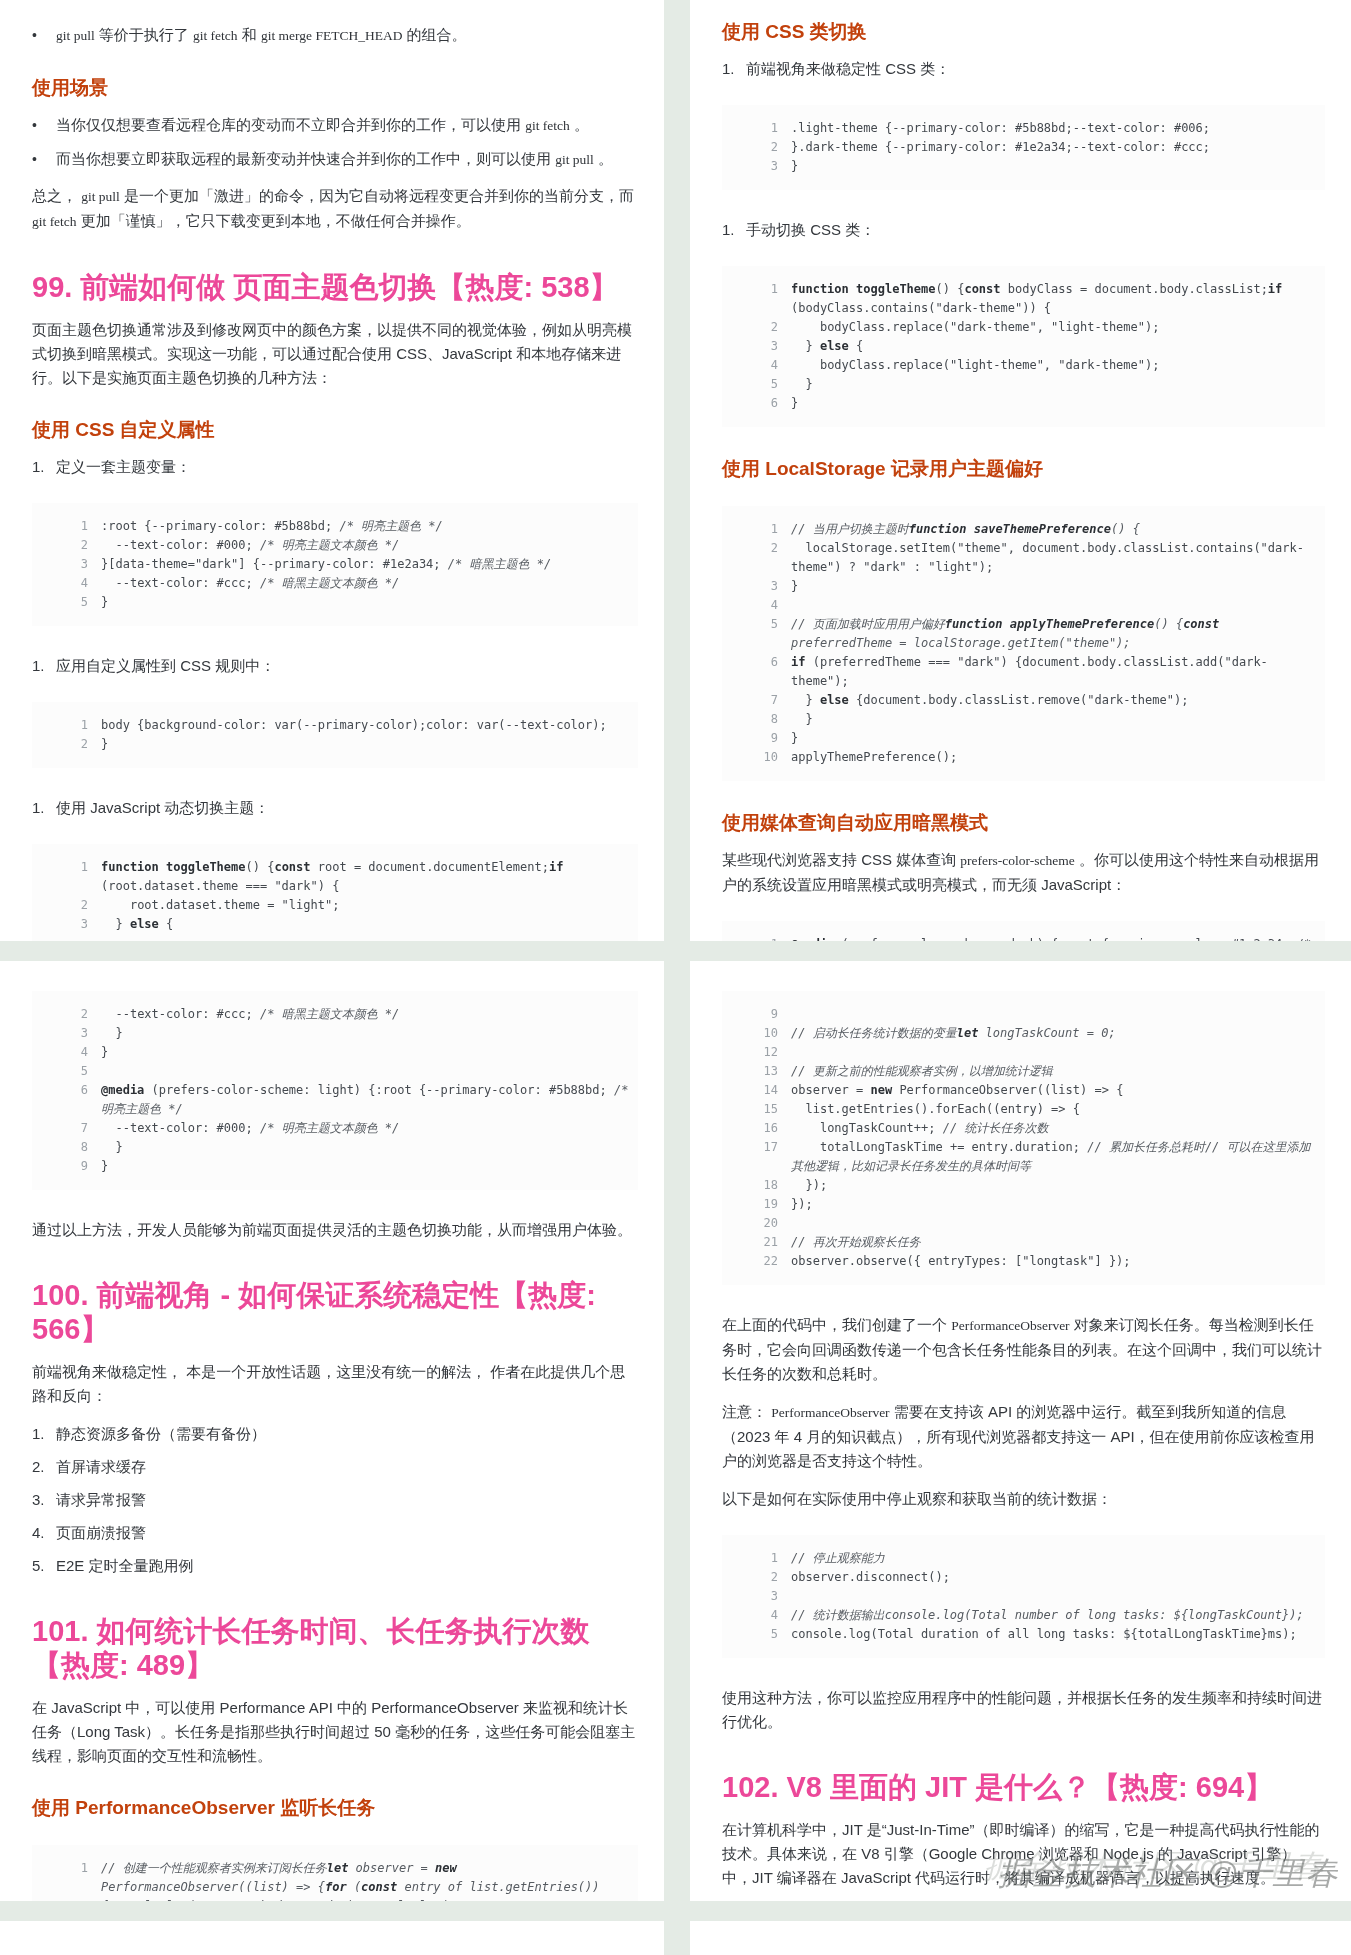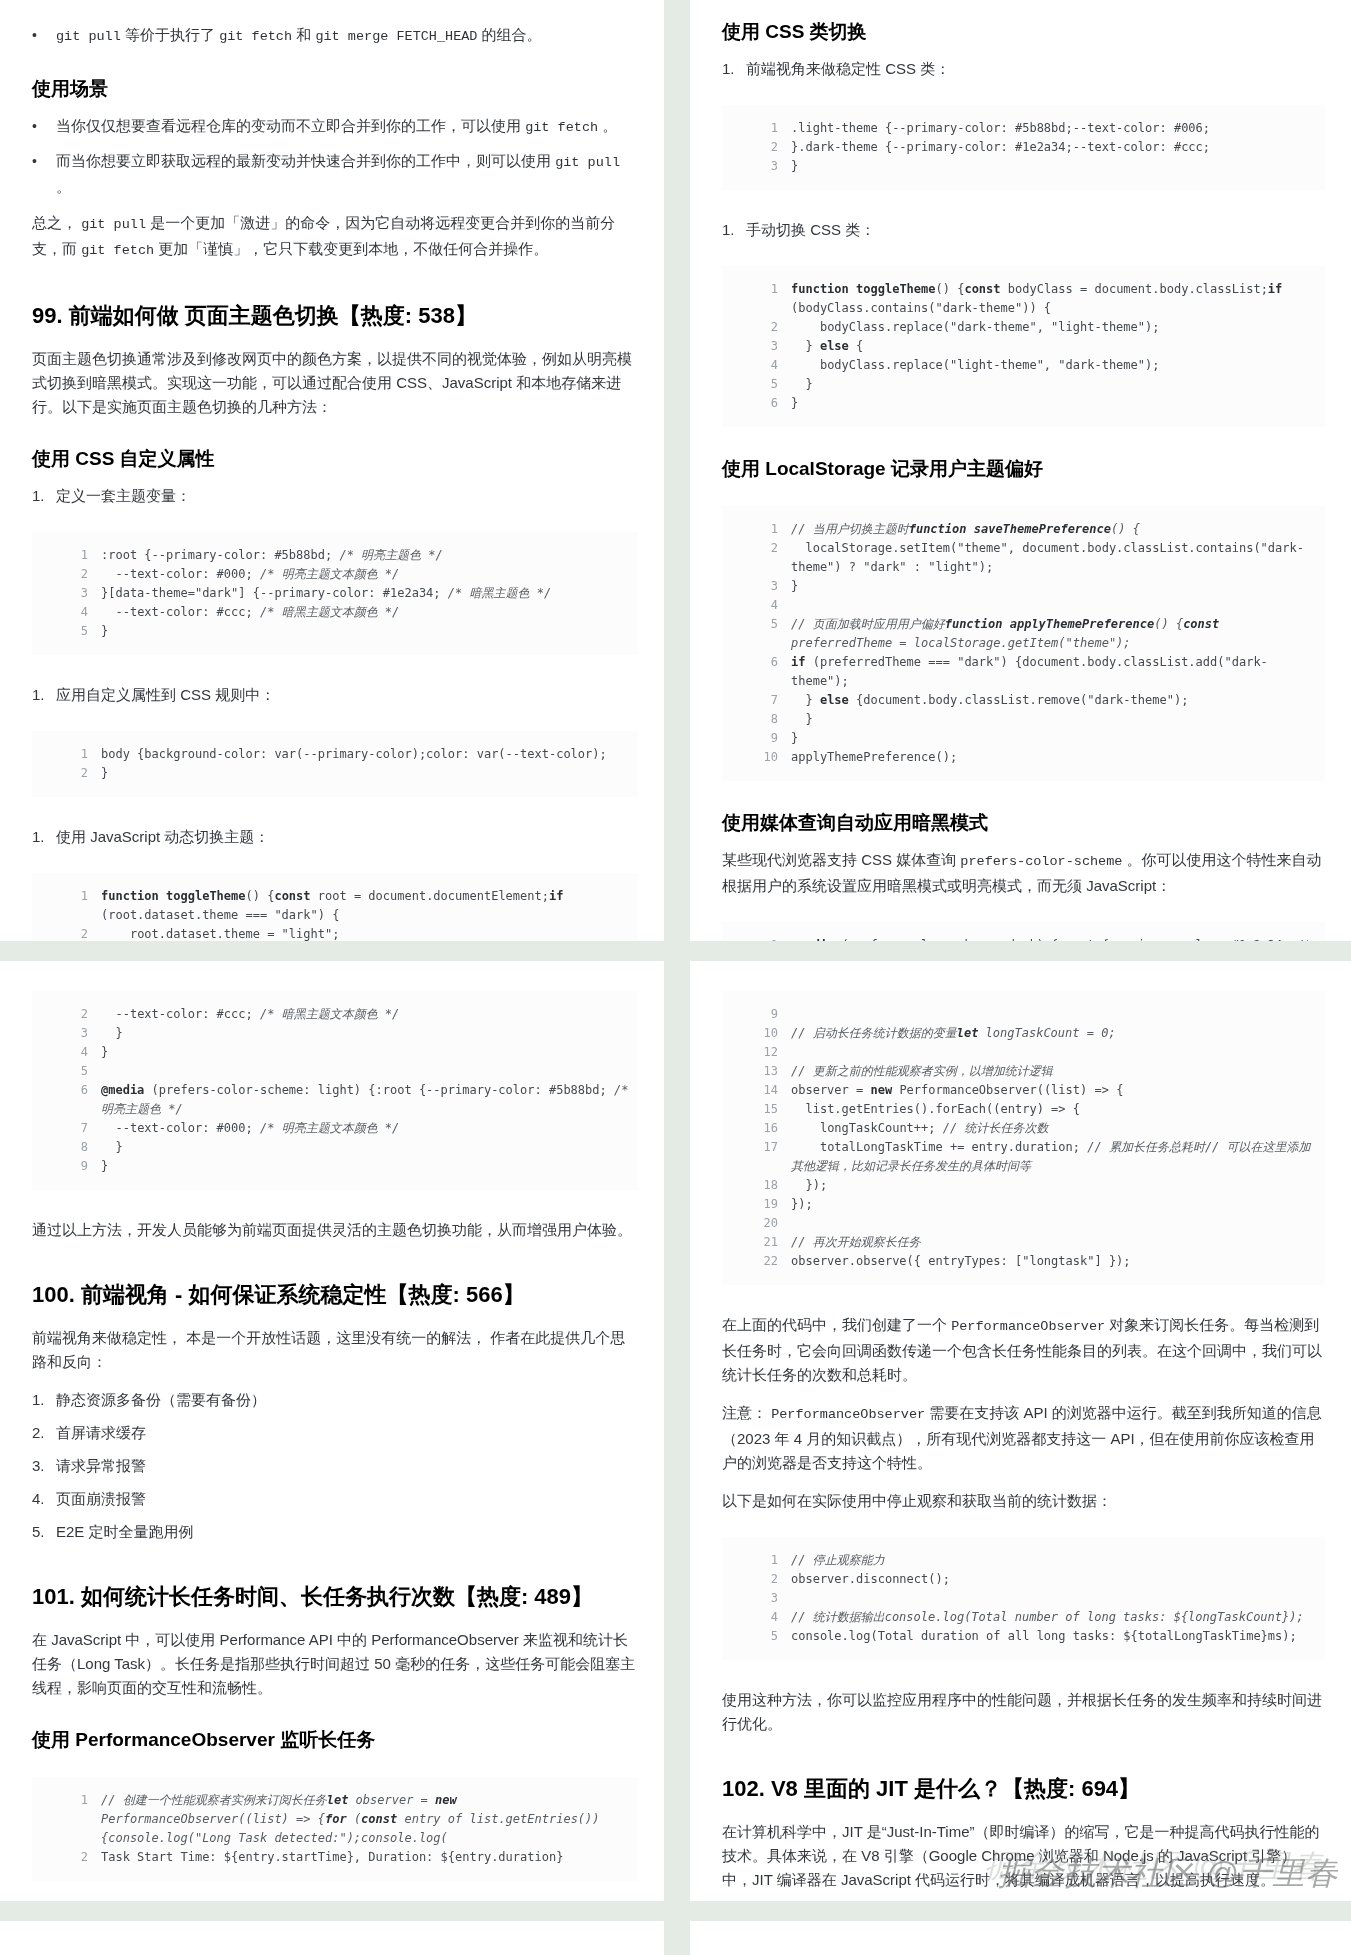--- a/index.html
+++ b/index.html
@@ -6,30 +6,30 @@
   body{background:#e4ebe5;width:1351px;}
   .canvas{position:relative;width:1351px;height:1955px;background:#e4ebe5;
           font-family:"Liberation Sans","DejaVu Sans",sans-serif;color:#33373c;overflow:hidden;}
   .grid{display:grid;grid-template-columns:664px 661px;grid-template-rows:941px 940px 34px;
         gap:20px 26px;width:1351px;height:1955px;}
   .page{background:#ffffff;overflow:hidden;}
   .page-inner{padding:14px 26px 10px 32px;height:100%;box-sizing:border-box;overflow:hidden;}
   .page-inner.pad-more{padding-top:26px;}
   .page-inner > :first-child{margin-top:4px;}
 
-  .h2{font-size:22px;line-height:34px;font-weight:700;color:#000000;margin:36px 0 14px;}
-  .h3{font-size:19px;line-height:27px;font-weight:700;color:#000000;margin:26px 0 12px;}
+  .h2{font-size:29px;line-height:34px;font-weight:700;color:#ec4899;margin:36px 0 14px;}
+  .h3{font-size:19px;line-height:27px;font-weight:700;color:#c2410c;margin:26px 0 12px;}
   .para{font-size:15px;line-height:24px;margin:12px 0 14px;}
   .list{margin:10px 0;}
   .li{display:flex;font-size:15px;line-height:24px;margin:9px 0;}
   .li .marker{flex:none;width:24px;color:#33373c;}
   .li .marker.bullet{font-size:14px;}
   .li-text{flex:1;}
 
-  .ic{font-family:Liberation Mono, monospace;font-size:13.5px;color:#2f3338;}
+  .ic{font-family:Liberation Serif, serif;font-size:13.5px;color:#2f3338;}
 
   .code{margin:24px 0 28px;padding:14px 6px 14px 32px;background:#fcfcfc;
         font-family:"DejaVu Sans Mono","Liberation Mono",monospace;
         font-size:12px;line-height:19px;color:#44494f;}
   .code-line{display:flex;}
   .ln{flex:none;width:24px;text-align:right;padding-right:13px;color:#9ba1a7;}
   .ct{flex:1;white-space:pre-wrap;overflow-wrap:break-word;min-height:19px;}
   .ct b{font-weight:700;color:#2b2f34;}
   .cm{font-style:italic;color:#565b61;margin-top:16px;}
 

